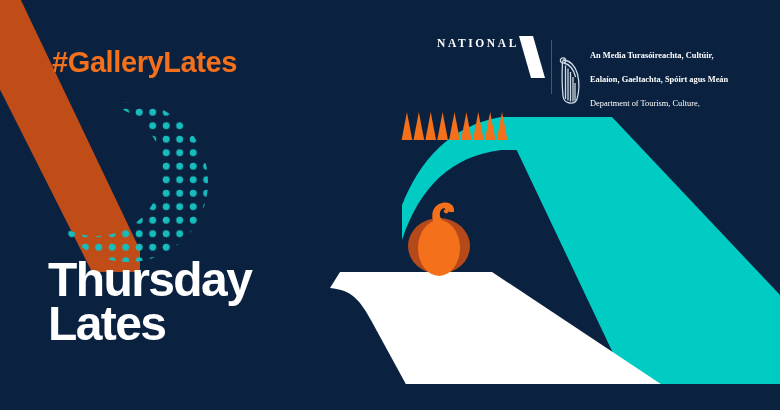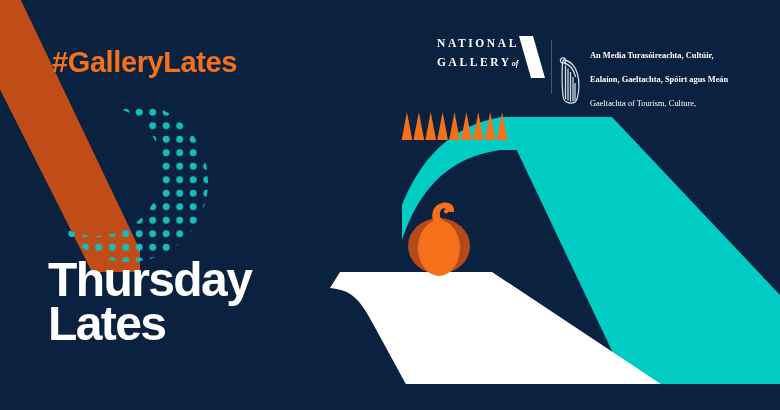--- a/index.html
+++ b/index.html
@@ -205,21 +205,20 @@
   </svg>
 
   <div class="hashtag">#GalleryLates</div>
 
   <div class="headline">Thursday
 Lates</div>
 
   <div class="ngi-logo">
     <div class="ngi-lines">
       <div>NATIONAL</div>
-      <div><span>GALLERY</span><span class="of">of</span></div>
     </div>
     <svg class="ngi-slash" viewBox="0 0 30 50">
       <polygon points="2,0 16,0 28,42 14,42" fill="#ffffff"></polygon>
     </svg>
   </div>
 
   <div class="logo-divider"></div>
 
   <div class="dept">
     <svg class="harp" viewBox="0 0 26 52">
@@ -232,17 +231,17 @@
         <path d="M11 14.5 L 11 46.5"></path>
         <path d="M13.5 18 L 13.5 47.5"></path>
         <path d="M16 23 L 16 47.5"></path>
         <path d="M18 29 L 18 46.5"></path>
         <ellipse cx="6" cy="6.5" rx="2.6" ry="2.6"></ellipse>
       </g>
     </svg>
     <div class="dept-text">
       <div class="ga">An Media Turasóireachta, Cultúir,</div>
       <div class="ga">Ealaíon, Gaeltachta, Spóirt agus Meán</div>
-      <div class="en">Gaeltachta of Tourism, Culture,</div>
+      <div class="en">Department of Tourism, Culture,</div>
     </div>
   </div>
 
 </div>
 
 </body></html>

